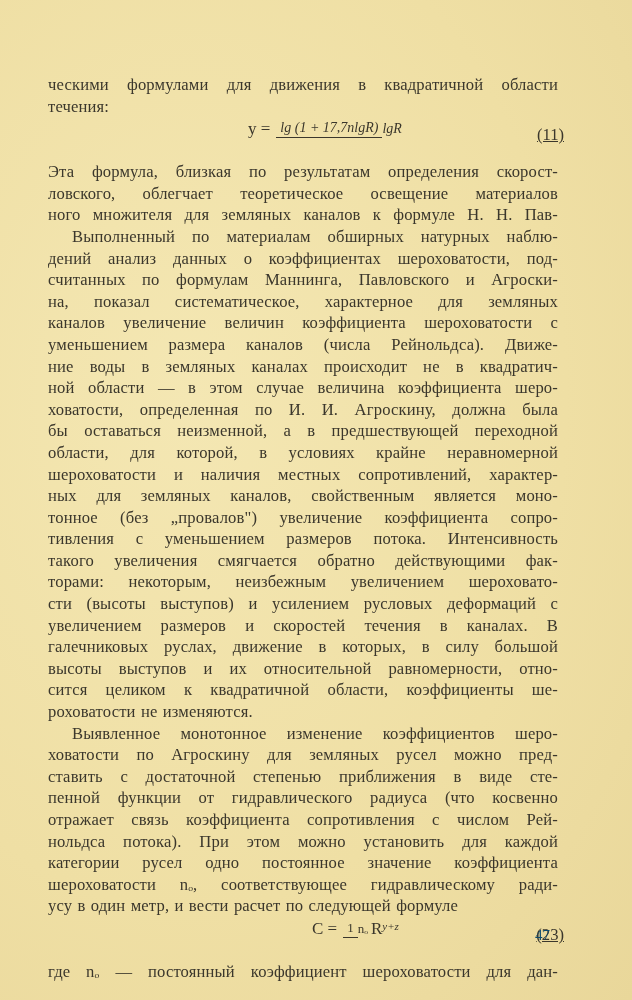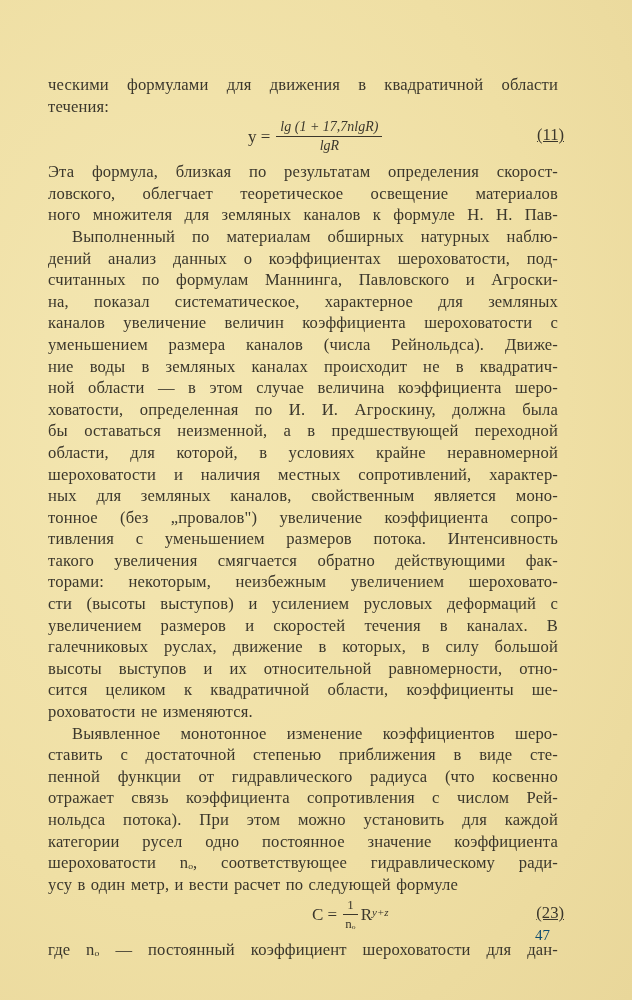--- a/index.html
+++ b/index.html
@@ -47,21 +47,21 @@
     position: absolute;
     left: 200px;
     top: 2px;
     display: flex;
     align-items: center;
     font-size: 16px;
   }
   .formula-11 .lhs { margin-right: 6px; font-size: 17px; }
   .frac {
     display: inline-flex;
-    flex-direction: column;
+    flex-direction: row;
     align-items: center;
     font-size: 14px;
   }
   .frac .num { padding: 0 4px 1px 4px; border-bottom: 1px solid #3b372c; line-height: 16px; }
   .frac .den { line-height: 18px; }
   .eq-num {
     position: absolute;
     right: -6px;
     top: 8px;
     font-size: 16.6px;
@@ -123,20 +123,21 @@
     <div class="line">тивления с уменьшением размеров потока. Интенсивность</div>
     <div class="line">такого увеличения смягчается обратно действующими фак-</div>
     <div class="line">торами: некоторым, неизбежным увеличением шероховато-</div>
     <div class="line">сти (высоты выступов) и усилением русловых деформаций с</div>
     <div class="line">увеличением размеров и скоростей течения в каналах. В</div>
     <div class="line">галечниковых руслах, движение в которых, в силу большой</div>
     <div class="line">высоты выступов и их относительной равномерности, отно-</div>
     <div class="line">сится целиком к квадратичной области, коэффициенты ше-</div>
     <div class="line last">роховатости не изменяются.</div>
     <div class="line indent">Выявленное монотонное изменение коэффициентов шеро-</div>
+    <div class="line">ховатости по Агроскину для земляных русел можно пред-</div>
     <div class="line">ставить с достаточной степенью приближения в виде сте-</div>
     <div class="line">пенной функции от гидравлического радиуса (что косвенно</div>
     <div class="line">отражает связь коэффициента сопротивления с числом Рей-</div>
     <div class="line">нольдса потока). При этом можно установить для каждой</div>
     <div class="line">категории русел одно постоянное значение коэффициента</div>
     <div class="line">шероховатости nₒ, соответствующее гидравлическому ради-</div>
     <div class="line last">усу в один метр, и вести расчет по следующей формуле</div>
   <div class="formula-row">
     <div class="formula-23">
       <span class="lhs">C =</span>

